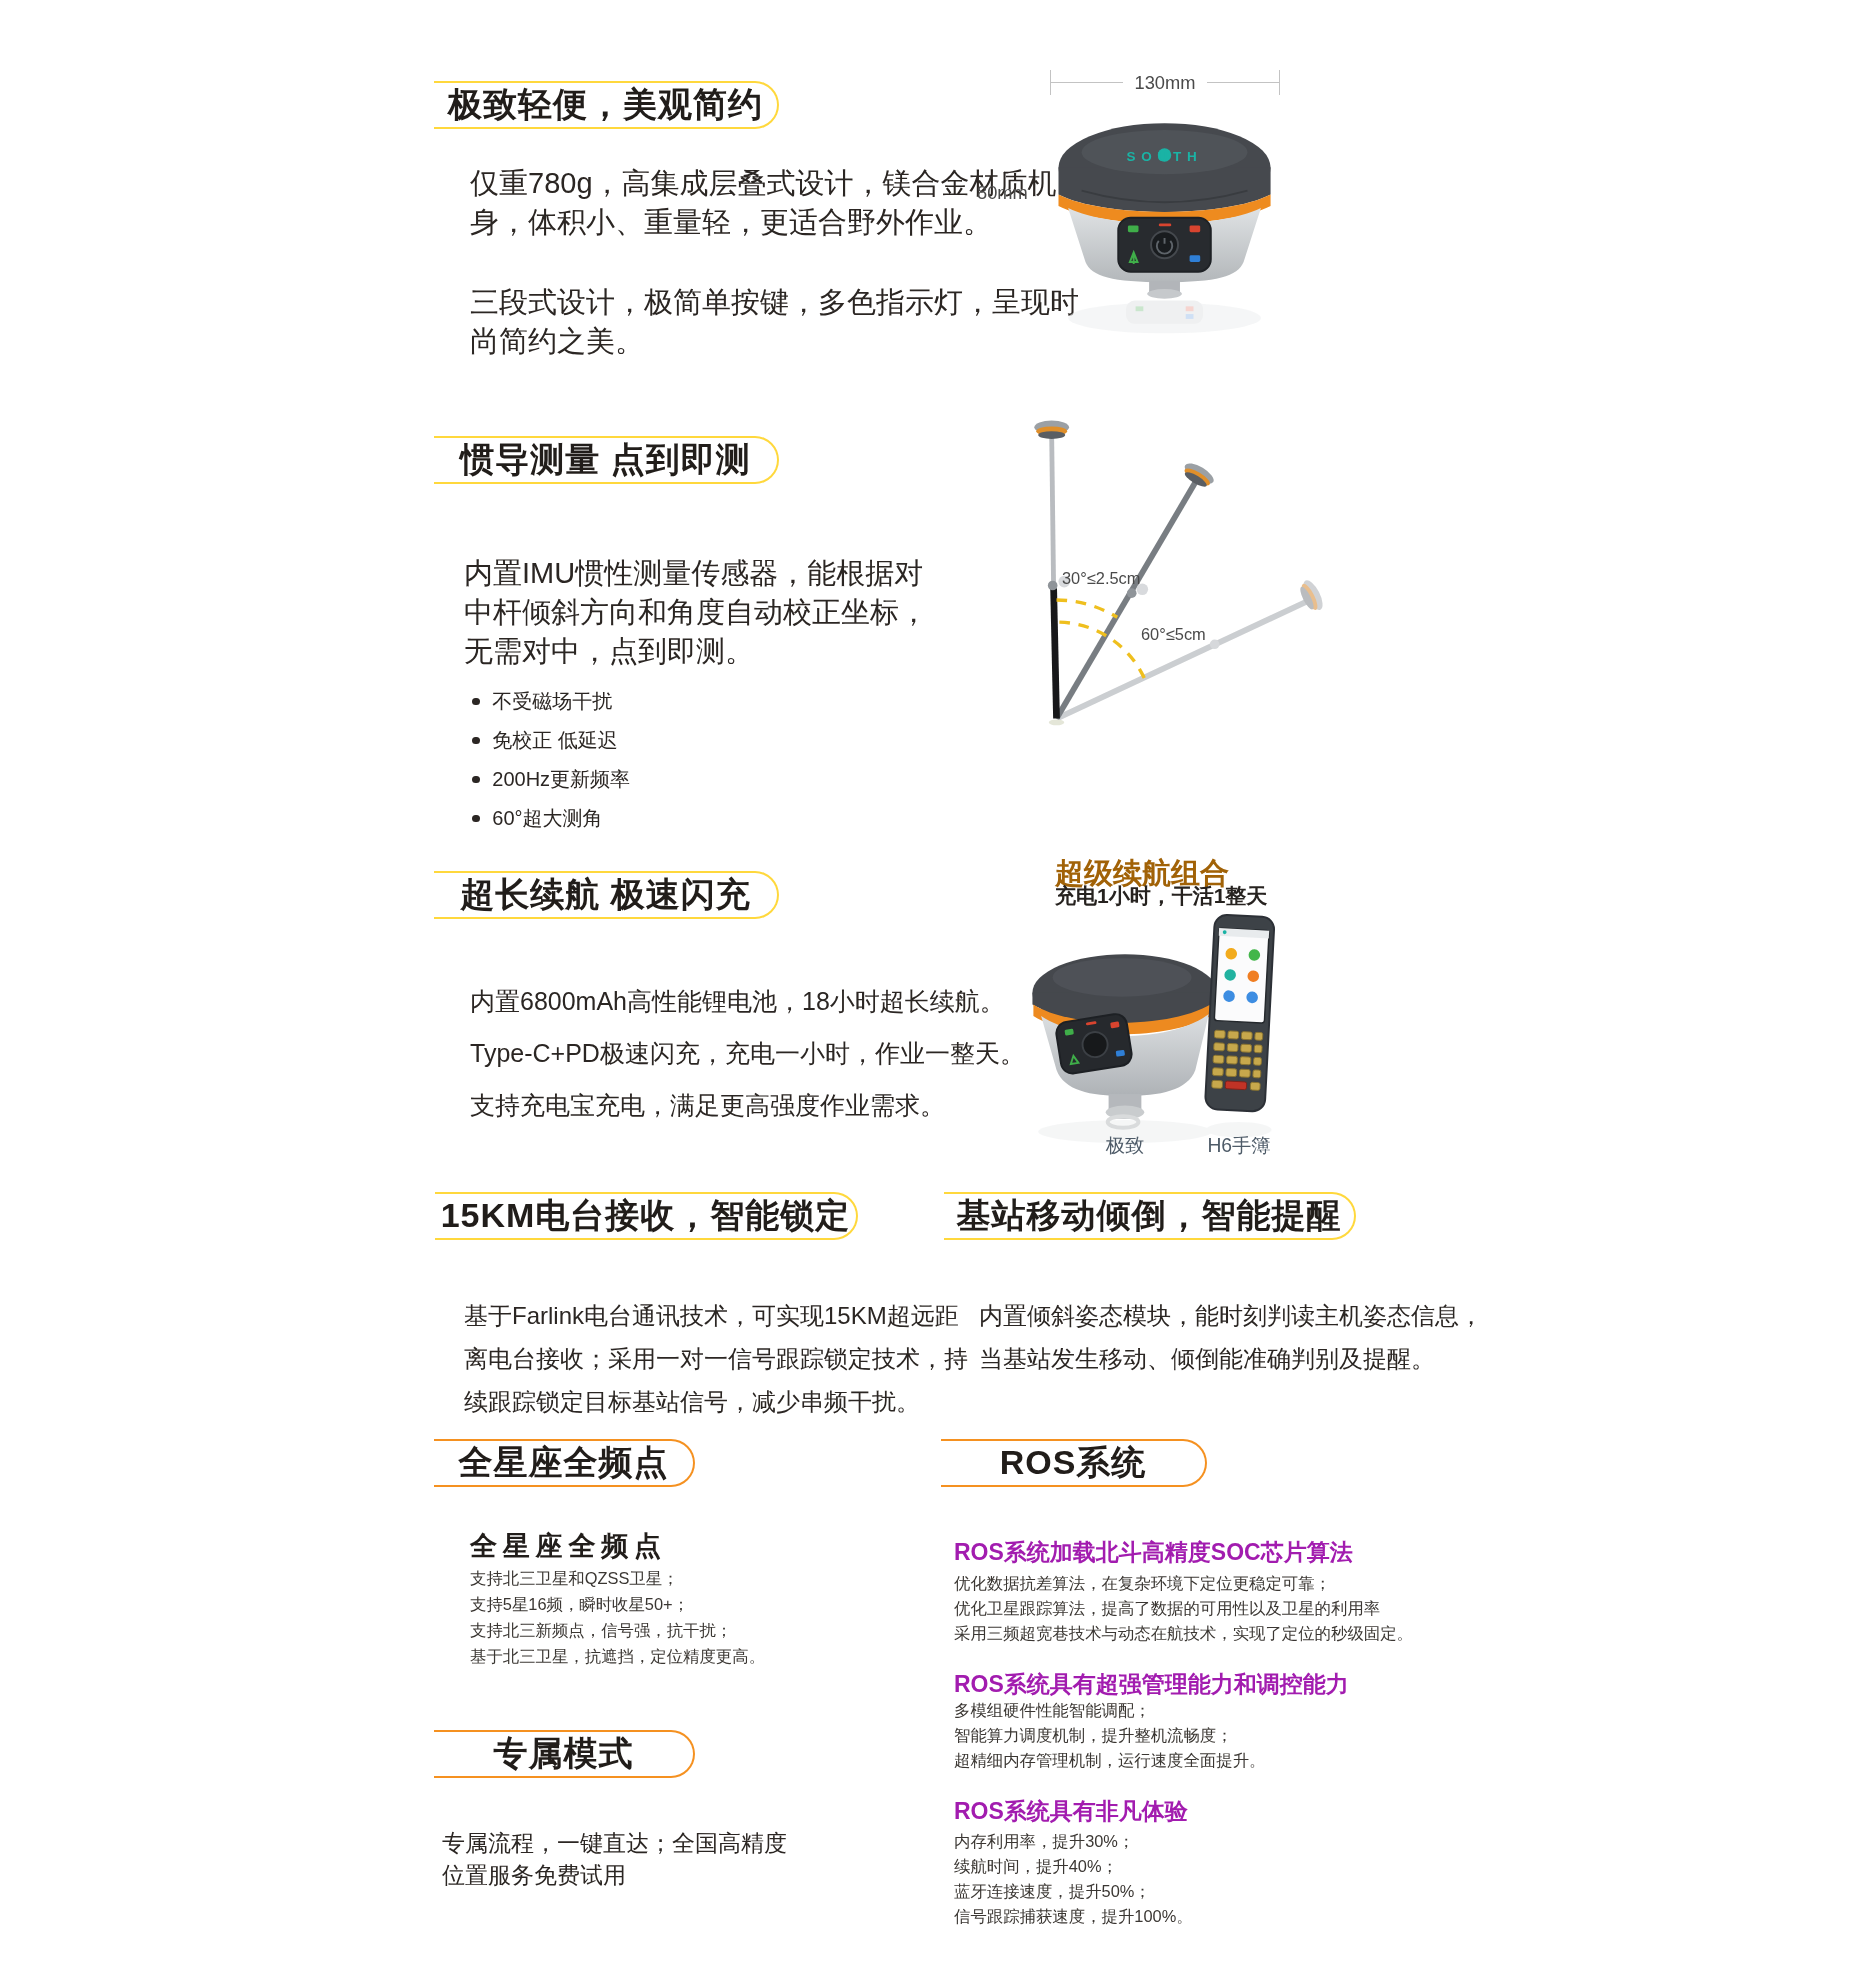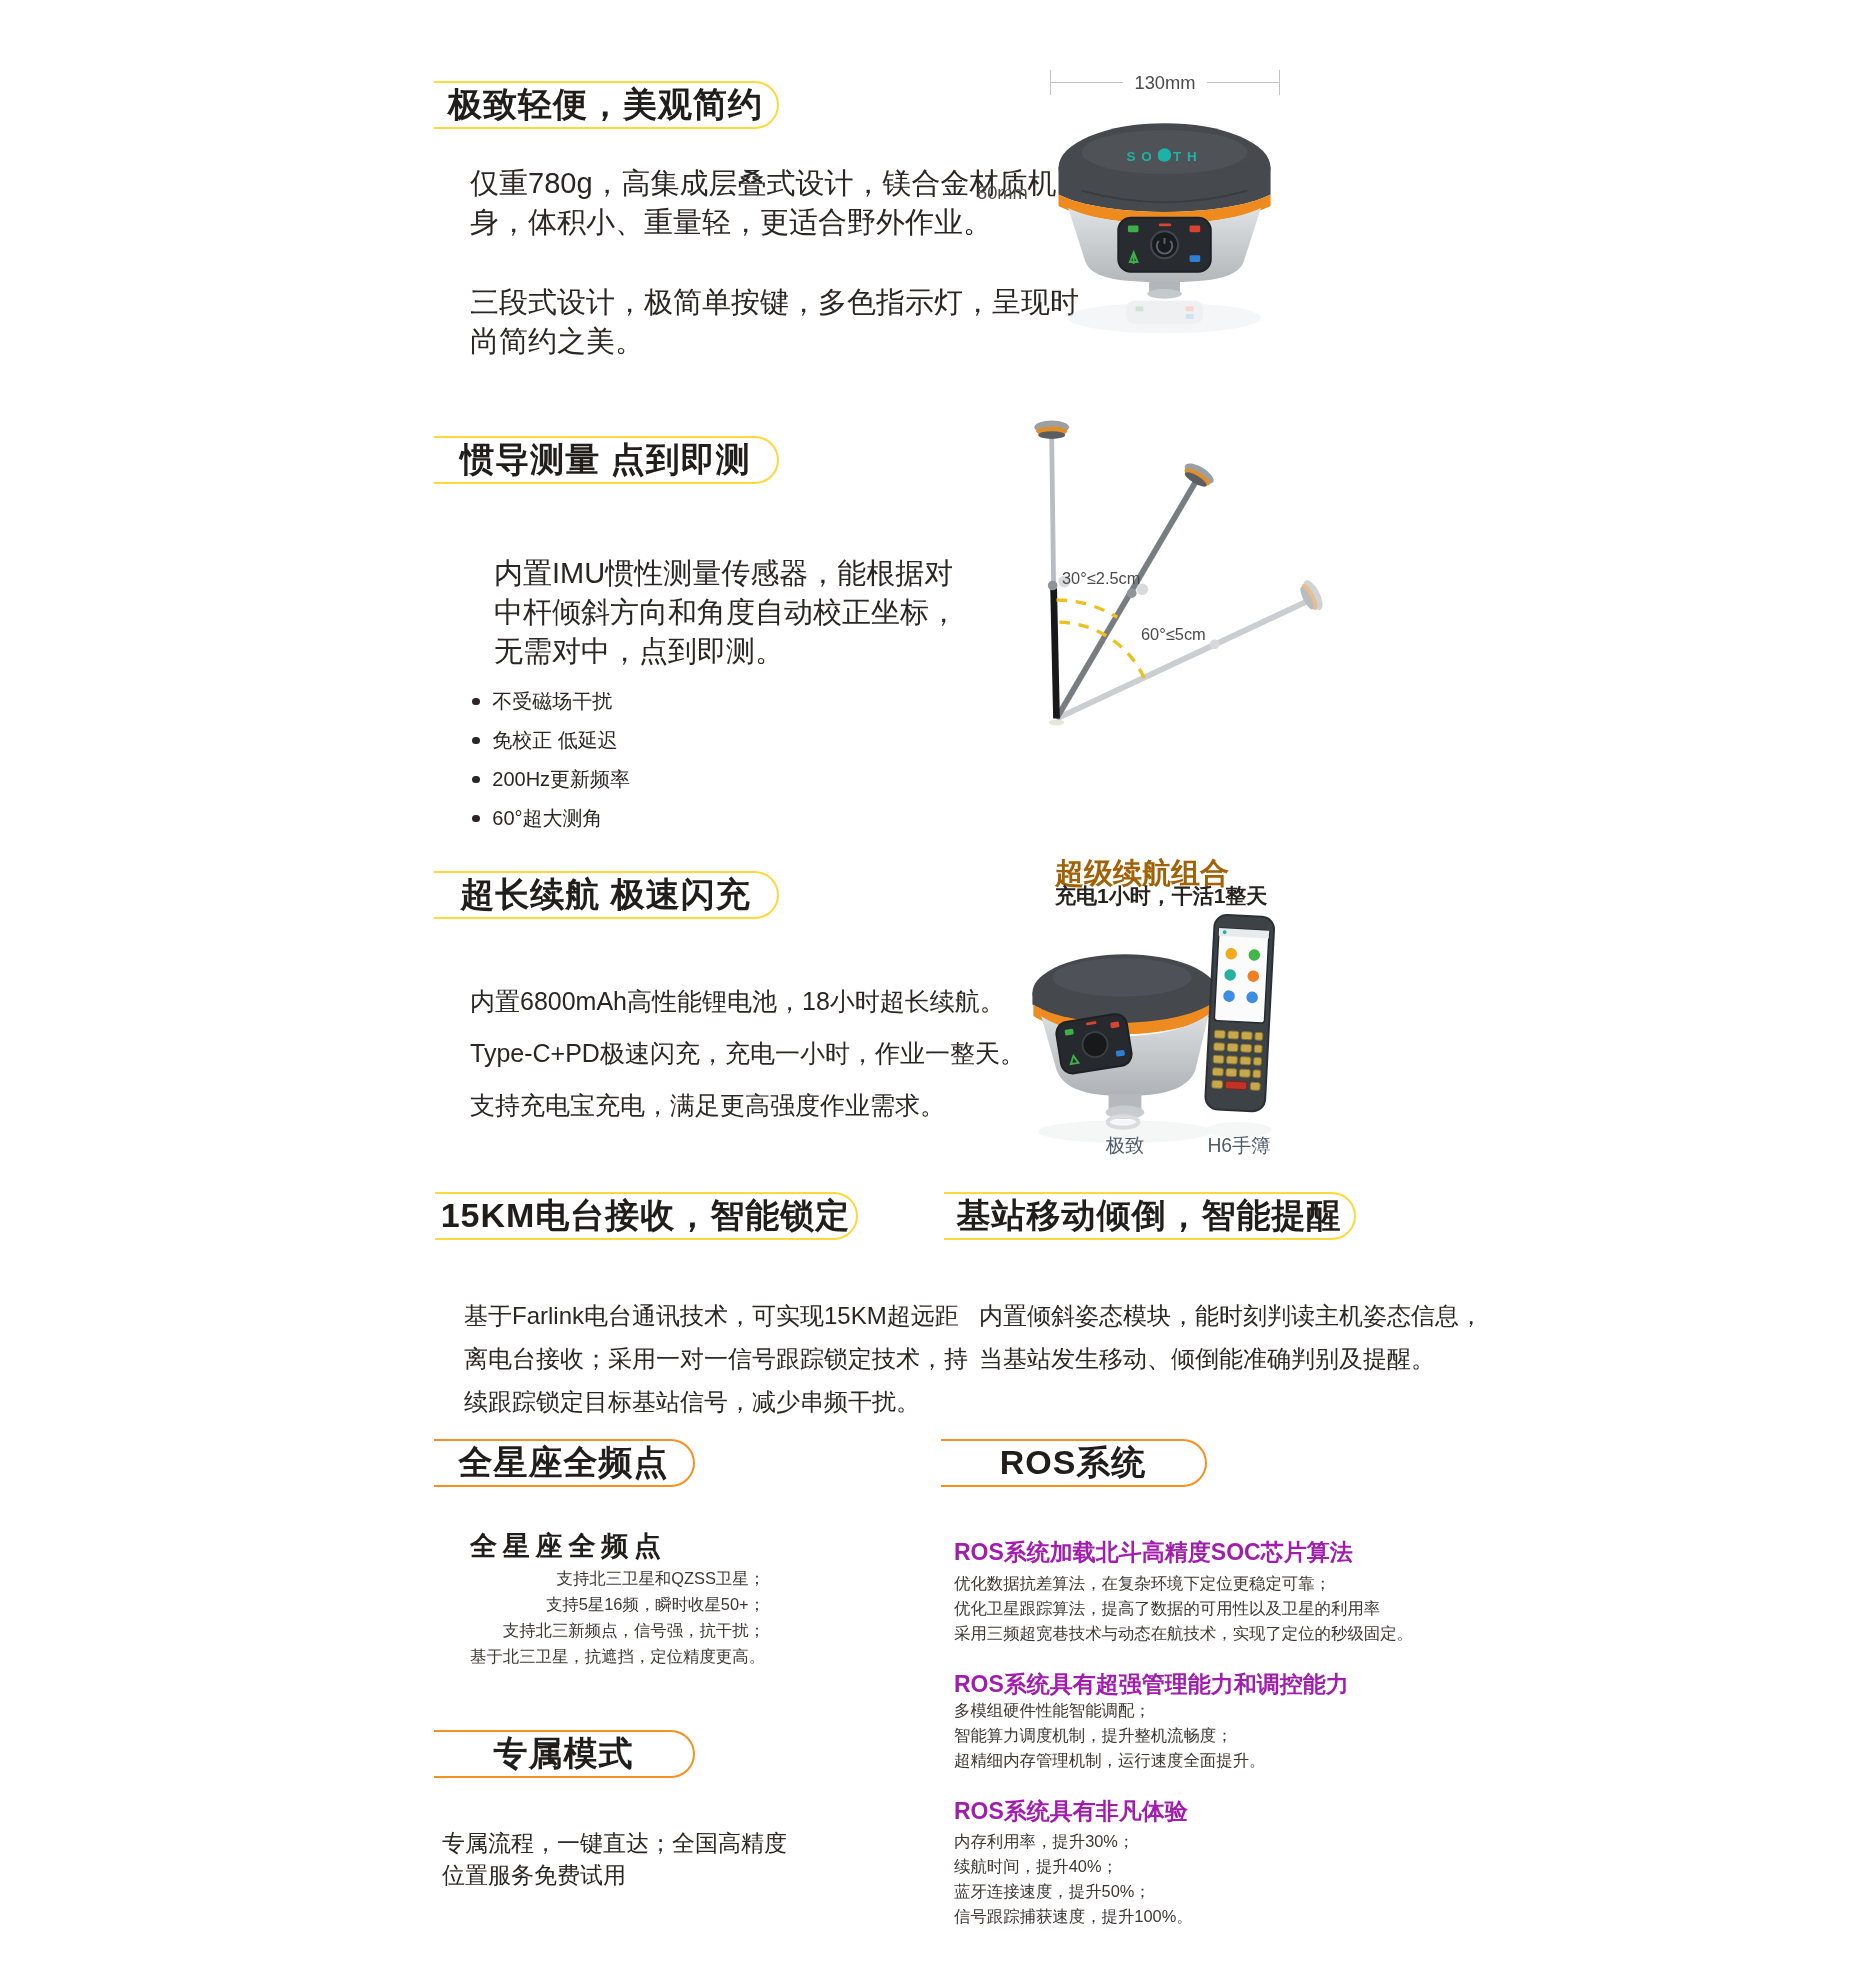--- a/index.html
+++ b/index.html
@@ -124,21 +124,21 @@
     </g>
 
     <g>
       <rect x="108" y="186" width="32" height="12" fill="#b2b5b9"></rect>
       <ellipse cx="124" cy="199" rx="18" ry="5" fill="#c6c9cc"></ellipse>
     </g>
   </svg>
 
   <div class="pill" style="left:434px; top:436px; width:345px;">惯导测量 点到即测</div>
 
-  <div class="abs body-lines" style="left:494px; top:554px;">
+  <div class="abs body-lines" style="left:464px; top:554px;">
     <div>内置IMU惯性测量传感器，能根据对</div>
     <div>中杆倾斜方向和角度自动校正坐标，</div>
     <div>无需对中，点到即测。</div>
   </div>
 
   <div class="abs bullets" style="left:472px; top:682px;">
     <div class="row">
       <span class="dot"></span>
       <span class="txt">不受磁场干扰</span>
     </div>
@@ -288,21 +288,21 @@
   </div>
 
   <div class="pill" style="left:944px; top:1192px; width:412px;">基站移动倾倒，智能提醒</div>
   <div class="abs para45" style="left:966px; top:1294px;margin-left:13px;">
     <div>内置倾斜姿态模块，能时刻判读主机姿态信息，</div>
     <div>当基站发生移动、倾倒能准确判别及提醒。</div>
   </div>
 
   <div class="pill orange" style="left:434px; top:1439px; width:261px;">全星座全频点</div>
   <div class="cst-sub" style="left:470px; top:1528px;">全星座全频点</div>
-  <div class="abs small-lines" style="left:470px; top:1565px;text-align:right;">
+  <div class="abs small-lines" style="left:470px; top:1565px;">
     <div>支持北三卫星和QZSS卫星；</div>
     <div>支持5星16频，瞬时收星50+；</div>
     <div>支持北三新频点，信号强，抗干扰；</div>
     <div>基于北三卫星，抗遮挡，定位精度更高。</div>
   </div>
 
   <div class="pill orange" style="left:941px; top:1439px; width:266px;">ROS系统</div>
 
   <div class="abs sub-heading" style="left:954px; top:1537px;">ROS系统加载北斗高精度SOC芯片算法</div>
   <div class="abs ros-lines" style="left:954px; top:1571px;">

